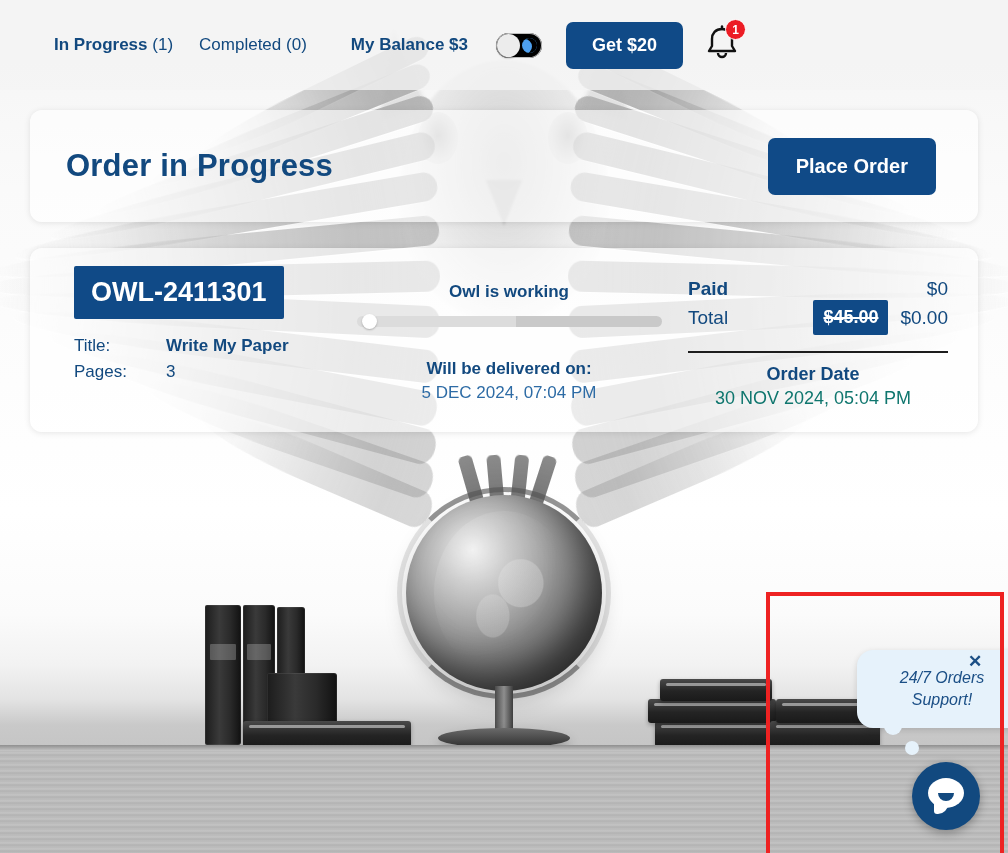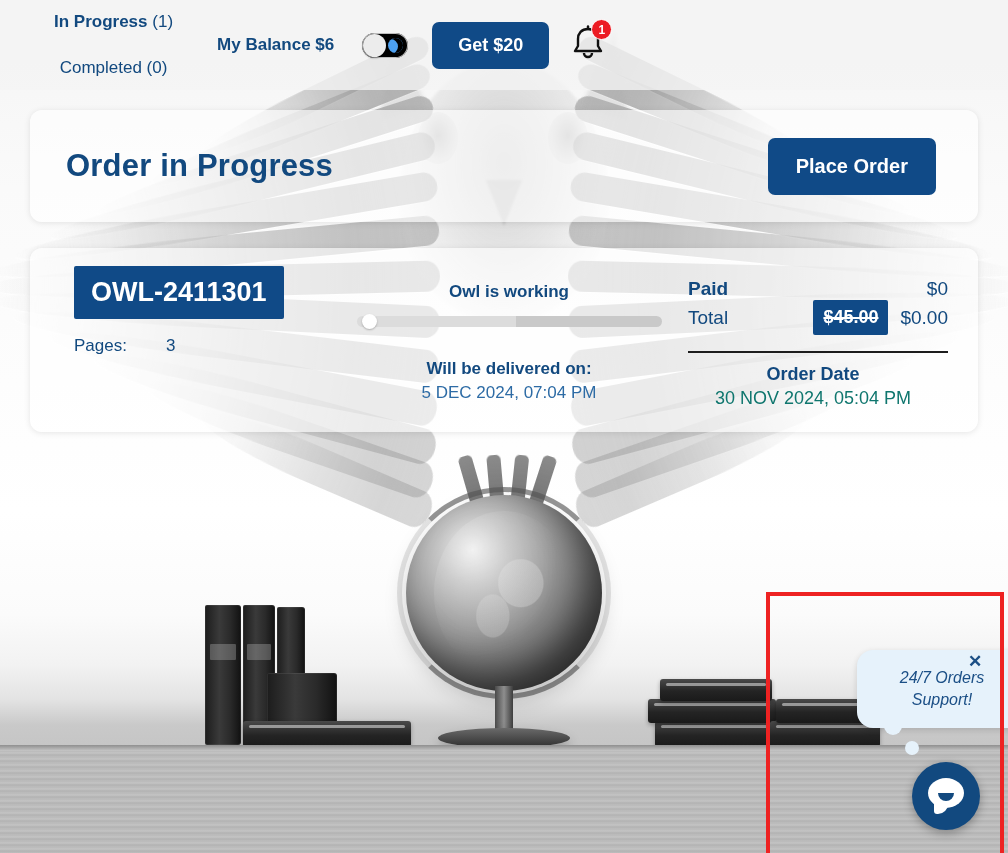--- a/index.html
+++ b/index.html
@@ -218,21 +218,21 @@
     width: 26px; height: 22px; border-radius: 40% 40% 50% 50%;
     background: linear-gradient(180deg,#24406f,#122murky 0,#10203d);
     background: linear-gradient(180deg,#24406f,#10203d);
   }
   #logo-text {
     font-size: 35px; font-weight: 700; letter-spacing: .5px;
     color: #16509b; font-family: "DejaVu Serif", serif;
     margin-left: -4px;
   }
 
-  #nav { display:flex; align-items:center; gap: 26px; margin-left: 54px; flex-direction: column; }
+  #nav { display:flex; align-items:center; gap: 26px; margin-left: 54px; }
   .nav-tab { font-size: 17px; color: #12497f; cursor: pointer; white-space: nowrap; }
   .nav-tab.active { font-weight: 700; }
   .nav-tab .count { font-weight: 400; }
 
   #balance {
     font-size: 17px; font-weight: 700; color: #12497f;
     margin-left: 44px; white-space: nowrap;
   }
 
   #theme-toggle {
@@ -500,21 +500,21 @@
     <span class="nav-tab active">
       <span>In Progress</span>
       <span class="count">(1)</span>
     </span>
     <span class="nav-tab">
       <span>Completed</span>
       <span class="count">(0)</span>
     </span>
   </nav>
 
-  <div id="balance">My Balance $6</div>
+  <div id="balance">My Balance $3</div>
 
   <div id="theme-toggle">
     <span class="knob"></span>
     <span class="moon"></span>
   </div>
 
   <button id="get20">Get $20</button>
 
   <div id="bell-wrap">
     <svg width="34" height="38" viewBox="0 0 34 38">
@@ -529,20 +529,24 @@
 
 <section id="banner">
   <h1 id="banner-title">Order in Progress</h1>
   <button id="place-order">Place Order</button>
 </section>
 
 <section id="order-card">
 
   <div>
     <div id="order-id">OWL-2411301</div>
+    <div class="kv">
+      <span class="k">Title:</span>
+      <span class="v">Write My Paper</span>
+    </div>
     <div class="kv pages">
       <span class="k">Pages:</span>
       <span class="v">3</span>
     </div>
   </div>
 
   <div id="col-mid">
     <div id="working-label">Owl is working</div>
     <div id="progress-track">
       <span id="progress-knob" style="left: 5.8px;"></span>

